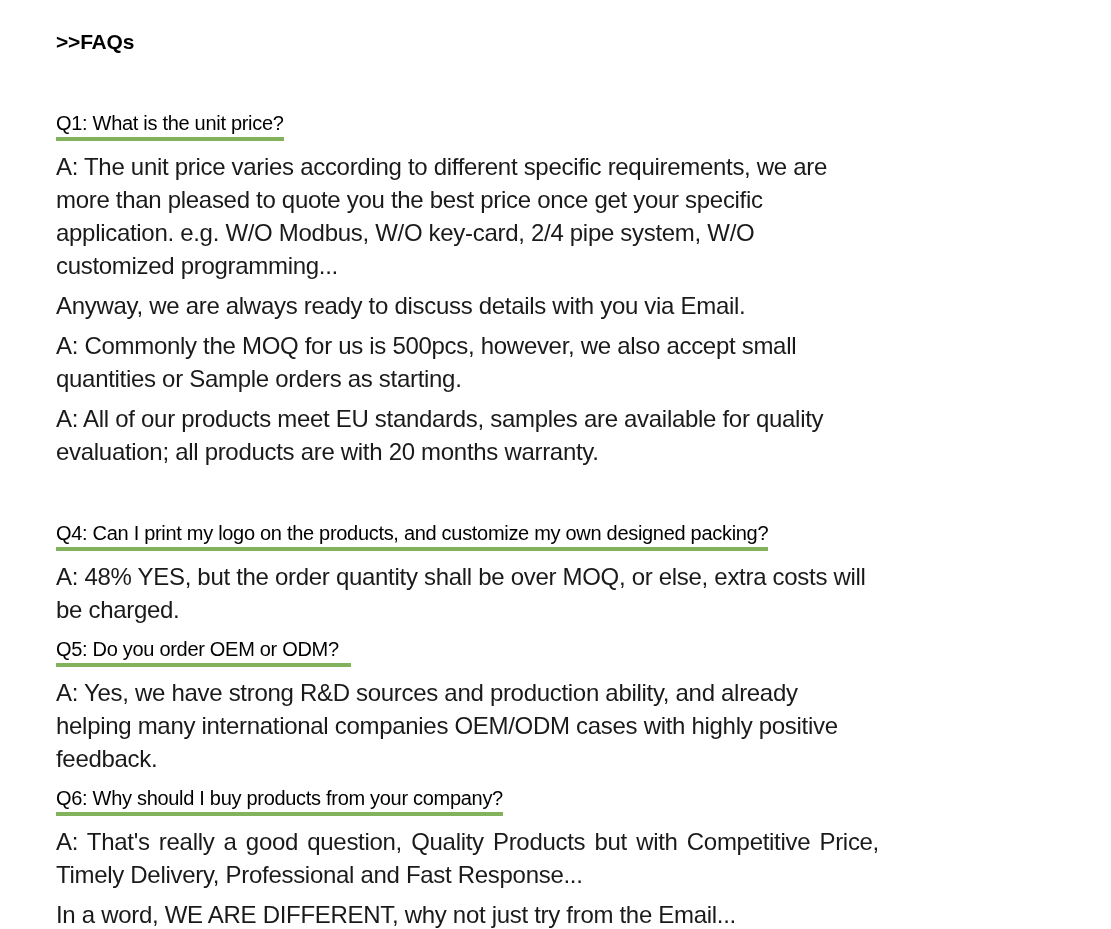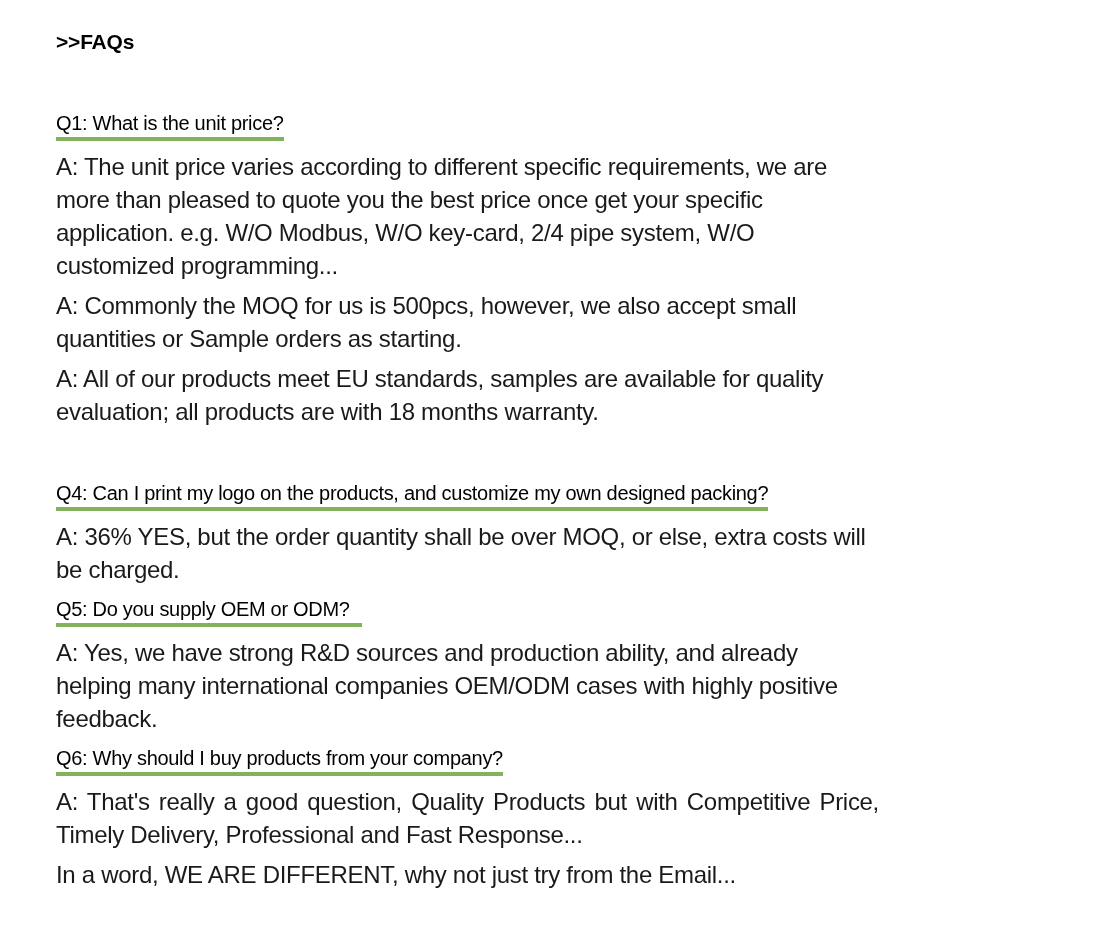--- a/index.html
+++ b/index.html
@@ -59,37 +59,38 @@
 </head>
 <body style="color: rgb(26, 26, 26);">
 
 <div class="page">
 
   <h1 class="doc-title">&gt;&gt;FAQs</h1>
 
   <section>
     <h2 class="question"><span class="q-text">Q1: What is the unit price?</span></h2>
     <p class="answer">A: The unit price varies according to different specific requirements, we are more than pleased to quote you the best price once get your specific application. e.g. W/O Modbus, W/O key-card, 2/4 pipe system, W/O customized programming...</p>
+    <p class="answer">Anyway, we are always ready to discuss details with you via Email.</p>
   </section>
 
   <section>
     <p class="answer">A: Commonly the MOQ for us is 500pcs, however, we also accept small quantities or Sample orders as starting.</p>
   </section>
 
   <section>
-    <p class="answer">A: All of our products meet EU standards, samples are available for quality evaluation; all products are with 18 months warranty.</p>
+    <p class="answer">A: All of our products meet EU standards, samples are available for quality evaluation; all products are with 20 months warranty.</p>
   </section>
 
   <section>
     <h2 class="question extra-gap"><span class="q-text">Q4: Can I print my logo on the products, and customize my own designed packing?</span></h2>
-    <p class="answer">A: 36% YES, but the order quantity shall be over MOQ, or else, extra costs will be charged.</p>
+    <p class="answer">A: 48% YES, but the order quantity shall be over MOQ, or else, extra costs will be charged.</p>
   </section>
 
   <section>
-    <h2 class="question"><span class="q-text trail">Q5: Do you supply OEM or ODM?</span></h2>
+    <h2 class="question"><span class="q-text trail">Q5: Do you order OEM or ODM?</span></h2>
     <p class="answer">A: Yes, we have strong R&amp;D sources and production ability, and already helping many international companies OEM/ODM cases with highly positive feedback.</p>
   </section>
 
   <section>
     <h2 class="question"><span class="q-text">Q6: Why should I buy products from your company?</span></h2>
     <p class="answer justify">A: That's really a good question, Quality Products but with Competitive Price, Timely Delivery, Professional and Fast Response...</p>
     <p class="answer">In a word, WE ARE DIFFERENT, why not just try from the Email...</p>
   </section>
 
 </div>

